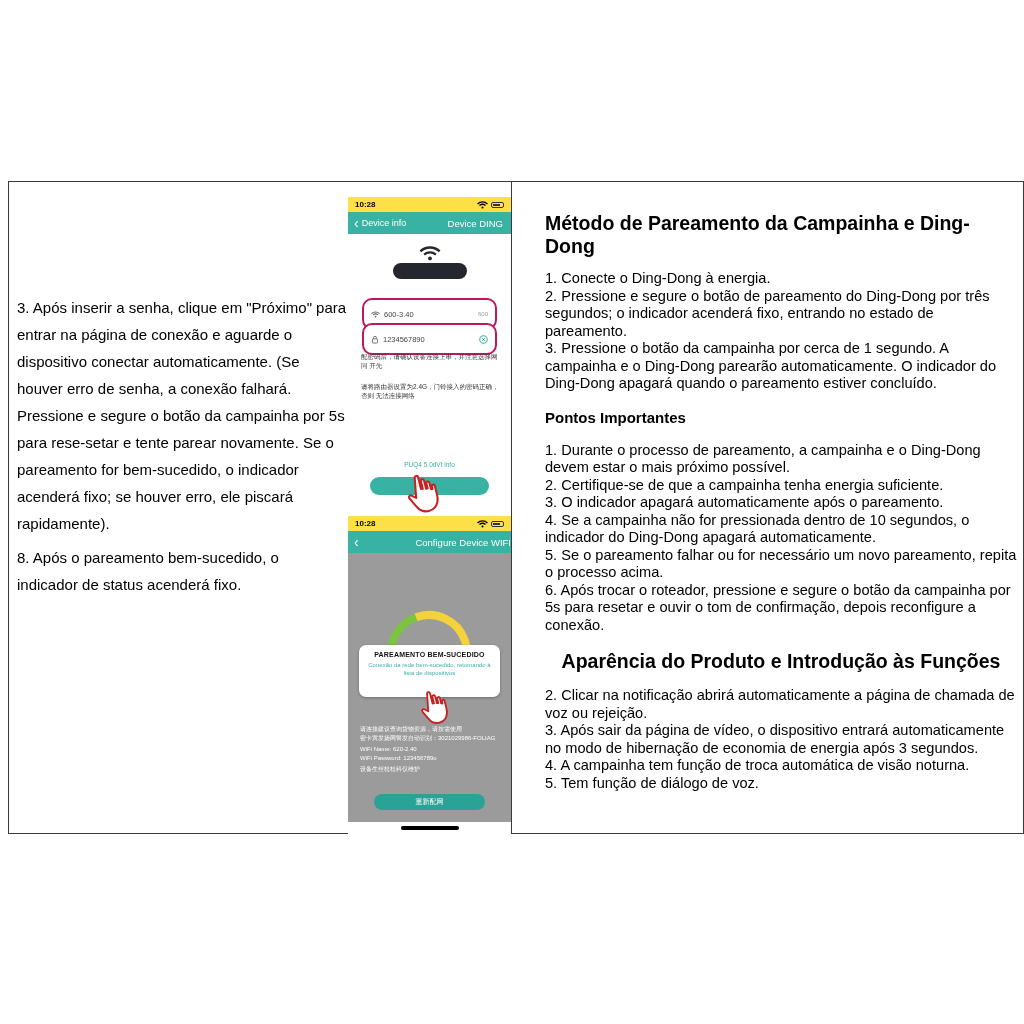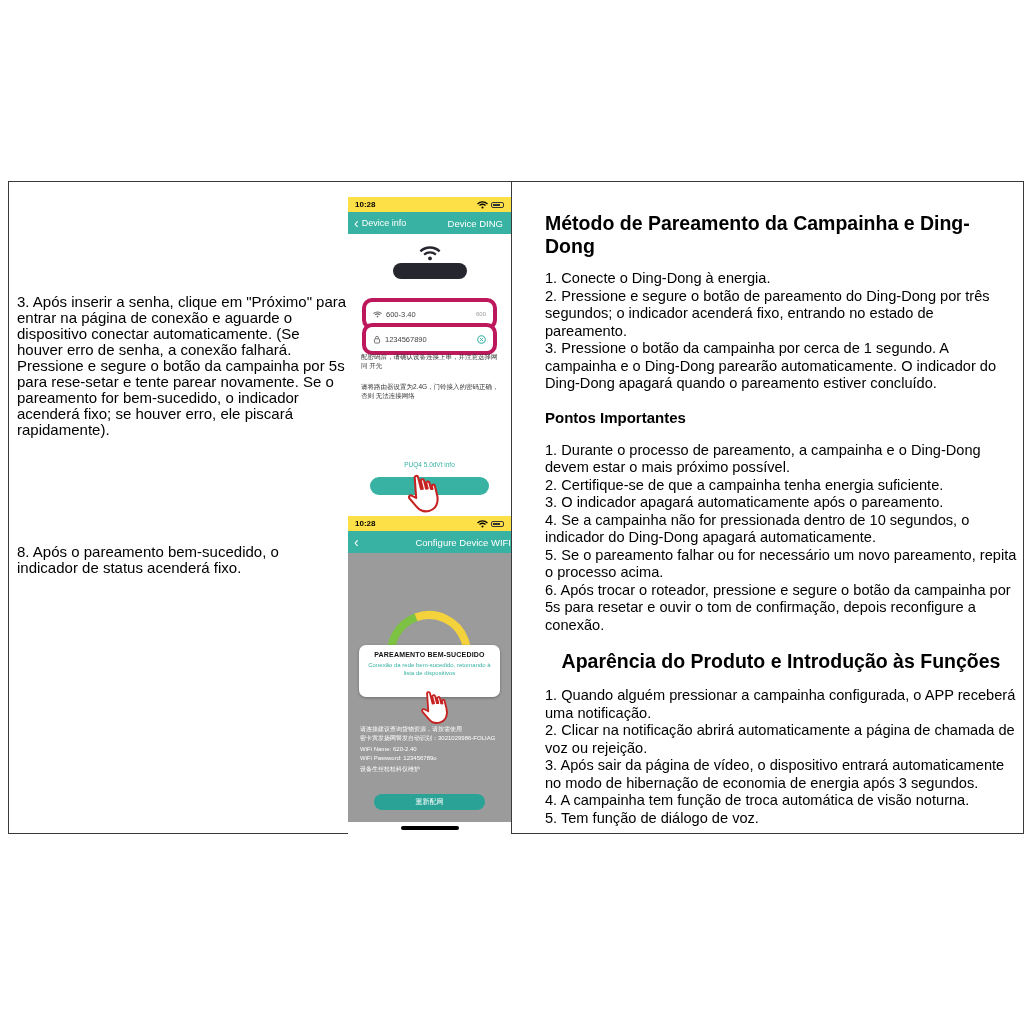--- a/index.html
+++ b/index.html
@@ -3,41 +3,41 @@
 <meta charset="utf-8">
 <style>
   * { margin:0; padding:0; box-sizing:border-box; }
   html,body { width:1024px; height:1024px; background:#fff; font-family:"Liberation Sans",sans-serif; }
   .page { position:relative; width:1024px; height:1024px; background:#fff; overflow:hidden; }
 
   .manual-box { position:absolute; left:8px; top:181px; width:1016px; height:653px; border:1px solid #3a3a3a; background:#fff; }
   .divider-v { position:absolute; left:502px; top:0; bottom:0; width:1px; background:#3a3a3a; }
 
   
-  .step { position:absolute; color:#000; font-size:15px; line-height:16px; }
+  .step { position:absolute; color:#000; font-size:15px; line-height:27px; }
   .step3 { left:8px; top:112px; width:332px; }
   .step4 { left:8px; top:362px; width:312px; }
 
   
   .phone { position:absolute; width:163px; }
   .phone1 { left:339px; top:15px; }
   .phone2 { left:339px; top:334px; }
   .p-status { height:15px; background:#fde047; display:flex; align-items:center; justify-content:space-between; padding:0 7px; font-size:8px; font-weight:700; color:#000; }
   .sb-icons { display:flex; align-items:center; gap:3px; }
   .battery { width:13px; height:6px; border:1px solid #333; border-radius:2px; position:relative; }
   .battery::after { content:""; position:absolute; left:1px; top:1px; bottom:1px; width:7px; background:#333; }
   .p-nav { height:22px; background:#38b2a2; color:#fff; display:flex; align-items:center; position:relative; padding:0 6px; font-size:9px; }
   .back-chevron { font-size:14px; line-height:1; margin-right:3px; font-weight:400; }
   .nav-title-right { margin-left:auto; margin-right:2px; font-size:9.5px; }
   .nav-title-center { position:absolute; left:0; right:0; text-align:right; font-size:9.5px; }
 
   .p1-body { position:relative; height:275px; background:#fff; }
   .illu { position:absolute; top:12px; left:0; right:0; display:flex; flex-direction:column; align-items:center; gap:2px; }
   .illu-bar { width:74px; height:16px; background:#26262e; border-radius:8px; }
-  .field { position:absolute; left:14px; width:135px; height:32px; border:4px solid #be185d; border-radius:10px; display:flex; align-items:center; padding:0 7px; gap:4px; font-size:7.5px; color:#444; background:#fff; }
+  .field { position:absolute; left:14px; width:135px; height:32px; border:2px solid #be185d; border-radius:10px; display:flex; align-items:center; padding:0 7px; gap:4px; font-size:7.5px; color:#444; background:#fff; }
   .field1 { top:64px; } .field2 { top:89px; }
   .f-suffix { margin-left:auto; font-size:6px; color:#999; }
   .f-clear { margin-left:auto; line-height:0; }
   .p1-note { position:absolute; left:13px; right:10px; color:#333; font-size:6.5px; line-height:9px; }
   .note1 { top:118px; } .note2 { top:148px; }
   .p1-link { position:absolute; top:227px; left:0; right:0; text-align:center; color:#38b2a2; font-size:6.5px; }
   .p1-btn { position:absolute; top:243px; left:22px; width:119px; height:18px; border-radius:10px; background:#38b2a2; }
   .hand { position:absolute; z-index:5; }
   .hand1 { top:236px; left:56px; width:42px; height:46px; transform:rotate(-14deg); }
 
@@ -185,21 +185,20 @@
       <div class="plist">
         <div>1. Durante o processo de pareamento, a campainha e o Ding-Dong devem estar o mais próximo possível.</div>
         <div>2. Certifique-se de que a campainha tenha energia suficiente.</div>
         <div>3. O indicador apagará automaticamente após o pareamento.</div>
         <div>4. Se a campainha não for pressionada dentro de 10 segundos, o indicador do Ding-Dong apagará automaticamente.</div>
         <div>5. Se o pareamento falhar ou for necessário um novo pareamento, repita o processo acima.</div>
         <div>6. Após trocar o roteador, pressione e segure o botão da campainha por 5s para resetar e ouvir o tom de confirmação, depois reconfigure a conexão.</div>
       </div>
       <h2 class="sec-heading second">Aparência do Produto e Introdução às Funções</h2>
       <div class="plist">
-        <div>1. Quando alguém pressionar a campainha configurada, o APP receberá uma notificação.</div>
         <div>2. Clicar na notificação abrirá automaticamente a página de chamada de voz ou rejeição.</div>
         <div>3. Após sair da página de vídeo, o dispositivo entrará automaticamente no modo de hibernação de economia de energia após 3 segundos.</div>
         <div>4. A campainha tem função de troca automática de visão noturna.</div>
         <div>5. Tem função de diálogo de voz.</div>
       </div>
     </div>
 
   </div>
 </div>
 

